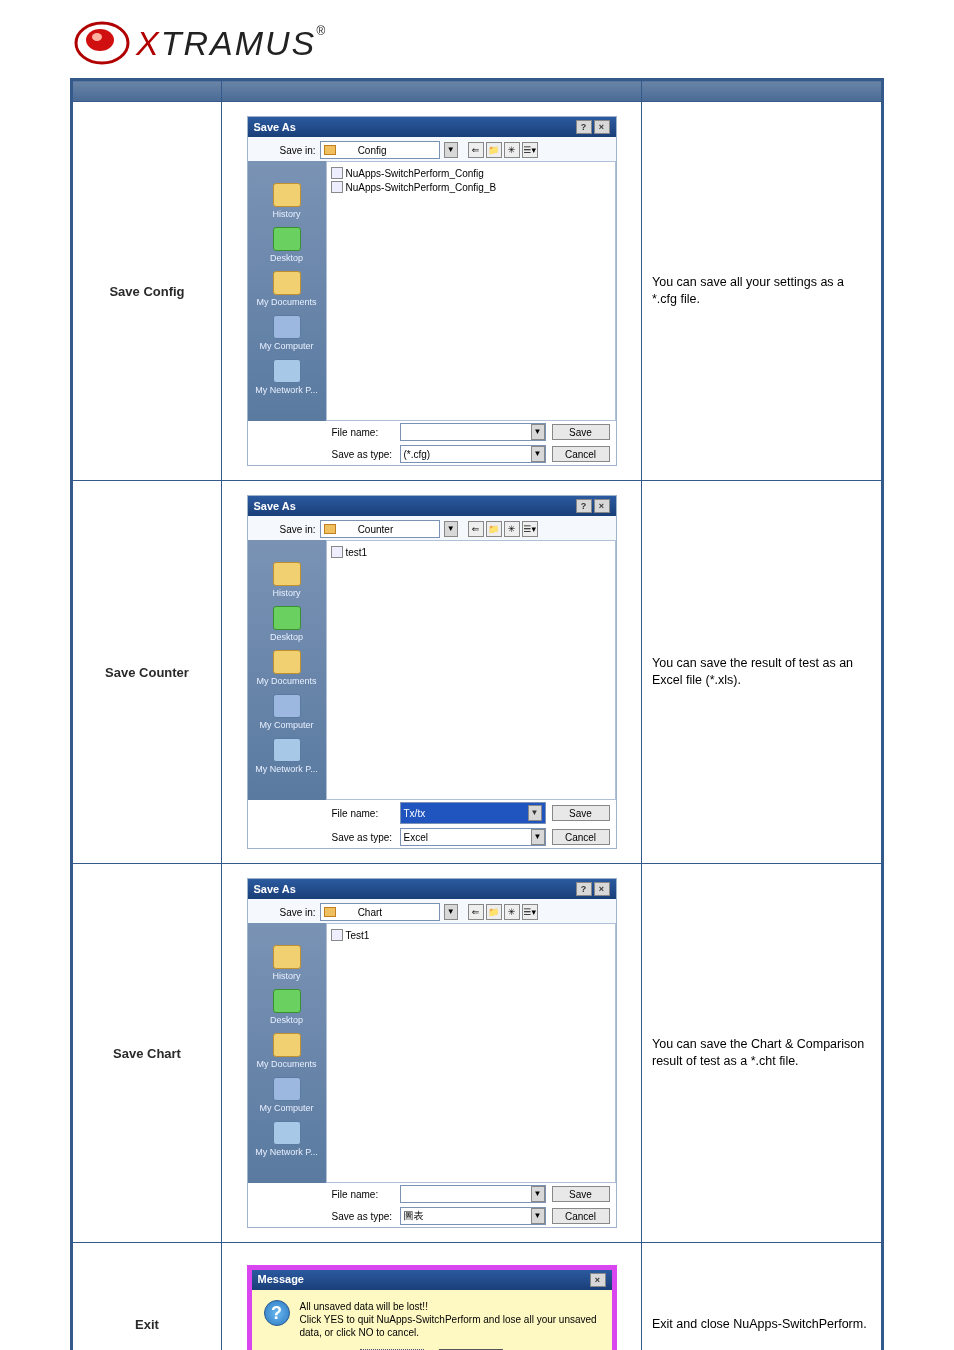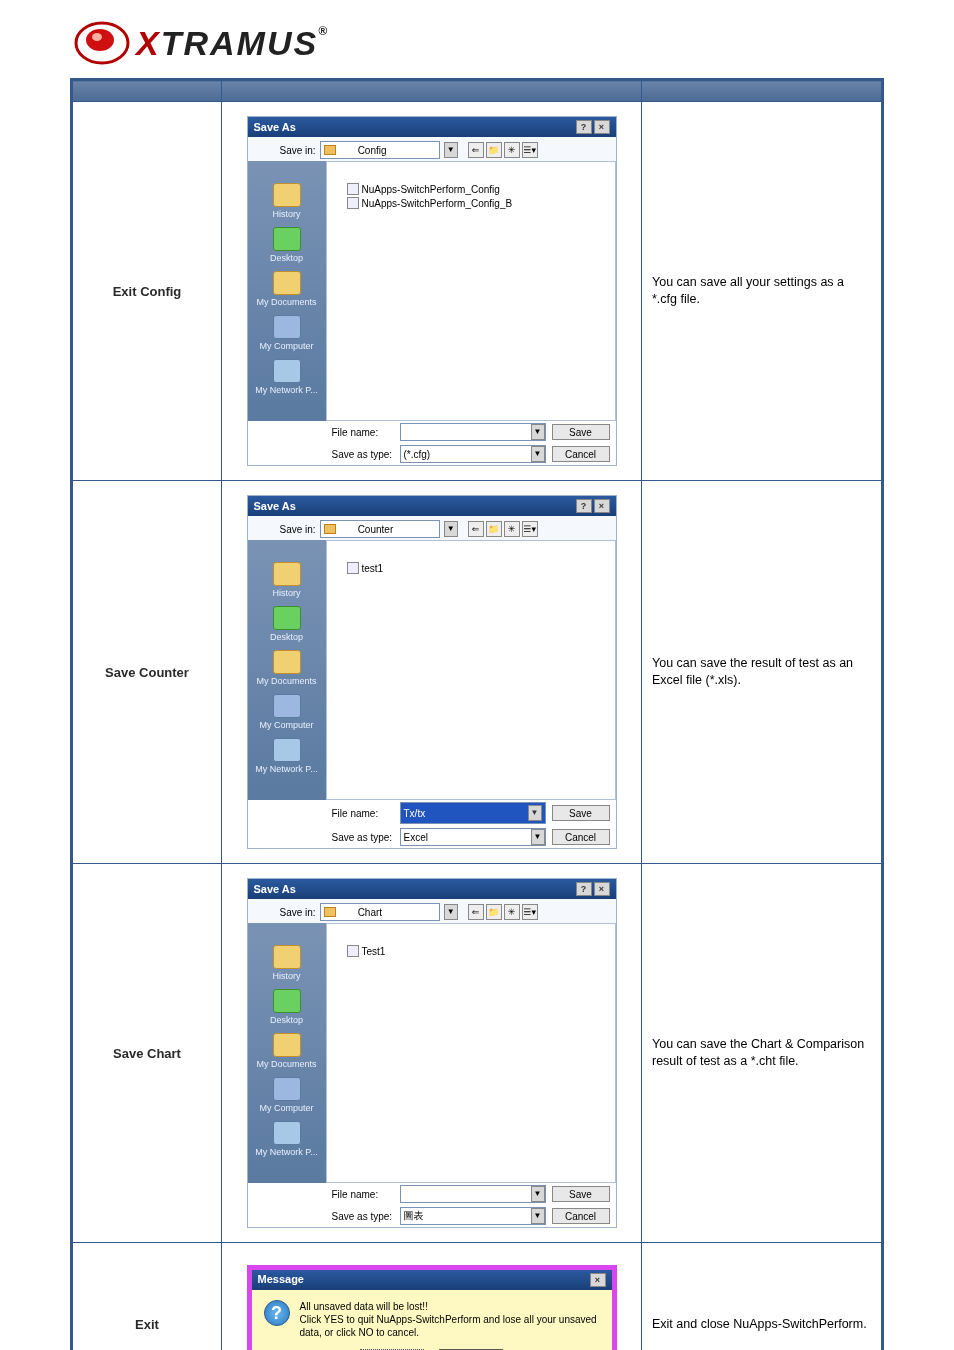--- a/index.html
+++ b/index.html
@@ -1,21 +1,21 @@
 <!DOCTYPE html>
 <html><head>
 <meta charset="utf-8">
 <style>
   * { box-sizing: border-box; margin: 0; padding: 0; }
   body { width: 954px; background: #fff; font-family: Arial, sans-serif; font-size: 12px; color: #000; }
   .page { padding: 0; }
   .header { padding: 18px 70px 10px; }
   .logo-wrap { display: flex; align-items: center; gap: 2px; }
   .logo-swirl { width: 64px; height: 50px; position: relative; }
-  .brand-text { font-family: Arial, sans-serif; font-weight: 700; font-size: 34px; letter-spacing: 2px; color: #222; font-style: italic; }
+  .brand-text { font-family: Arial, sans-serif; font-weight: 400; font-size: 34px; letter-spacing: 2px; color: #222; font-style: italic; }
   .brand-text .x { color: #b10000; }
   .reg { font-size: 12px; vertical-align: top; }
   .content { padding: 0 70px; }
   .main-table { width: 100%; border-collapse: collapse; border: 3px solid #335a8a; }
   .header-row td { background: linear-gradient(#6a84a8,#4a6a94); border: 1px solid #335a8a; height: 22px; }
   .row td { border: 1px solid #335a8a; vertical-align: middle; padding: 14px 10px; }
   .left-cell { width: 150px; background: #fff; font-size: 13px; font-weight: bold; color: #2a2a2a; text-align: center; }
   .mid-cell { width: 420px; background: #fff; }
   .right-cell { background: #fff; font-size: 12.5px; line-height: 1.4; padding: 14px 16px; }
   .dialog { width: 370px; margin: 0 auto; border: 1px solid #a0b2cc; background: #fff; }
@@ -31,21 +31,21 @@
   .nav-ic { width: 16px; height: 16px; border: 1px solid #888; background: #eee; font-size: 9px; text-align: center; line-height: 14px; }
   .body-row { display: flex; }
   .places { width: 78px; background: linear-gradient(#7a93b5,#5a7aa0); padding: 20px 0; }
   .place { text-align: center; color: #e8f0ff; font-size: 9px; padding: 2px 0 6px; }
   .place-ic { width: 28px; height: 24px; margin: 0 auto 2px; border-radius: 3px; }
   .ic-hist { background: #f0d070; border: 1px solid #c09030; }
   .ic-desk { background: #6ad060; border: 1px solid #3a9030; }
   .ic-docs { background: #f0d070; border: 1px solid #c09030; position: relative; }
   .ic-comp { background: #9cb8e0; border: 1px solid #5a7aa0; }
   .ic-net { background: #a8c8e8; border: 1px solid #5a7aa0; }
-  .file-area { flex: 1; background: #fff; border: 1px solid #b0c0d8; min-height: 140px; padding: 20px; font-size: 10px; }
+  .file-area { flex: 1; background: #fff; border: 1px solid #b0c0d8; min-height: 140px; padding: 4px; font-size: 10px; }
   .file-item { display: flex; align-items: center; gap: 3px; padding: 1px 0; }
   .file-ic { width: 12px; height: 12px; border: 1px solid #888; background: #eef; }
   .bottom-wrap { padding-left: 78px; }
   .btm-input-row { display: flex; align-items: center; gap: 6px; padding: 2px 6px; }
   .btm-lbl { width: 62px; font-size: 10px; }
   .btm-input { flex: 1; height: 22px; border: 1px solid #7a93b5; background: #fff; font-size: 10px; padding: 0 3px; display: flex; align-items: center; justify-content: space-between; }
   .btm-input.sel { background: #2055c0; color: #fff; }
   .btm-dd { flex: 1; height: 18px; border: 1px solid #7a93b5; background: #fff; display: flex; align-items: center; justify-content: space-between; font-size: 10px; padding-left: 3px; }
   .btm-btn { width: 58px; height: 16px; border: 1px solid #888; background: #e8e8e8; font-size: 10px; text-align: center; line-height: 16px; }
   .msgbox { width: 370px; margin: 8px auto; border: 5px solid #d946ef; background: #fef9c3; }
@@ -77,21 +77,21 @@
   <div class="content">
     <table class="main-table">
       <tbody>
           <tr class="header-row">
         <td></td>
         <td></td>
         <td></td>
       </tr>
 
       <tr class="row">
-        <td class="left-cell">Exit Config</td>
+        <td class="left-cell">Save Config</td>
         <td class="mid-cell">
           <div class="dialog">
             <div class="dialog-title">
               <span>Save As</span>
               <div class="dlg-icons">
                 <div class="dlg-btn">?</div>
                 <div class="dlg-btn">×</div>
               </div>
             </div>
             <div class="savein-row">

